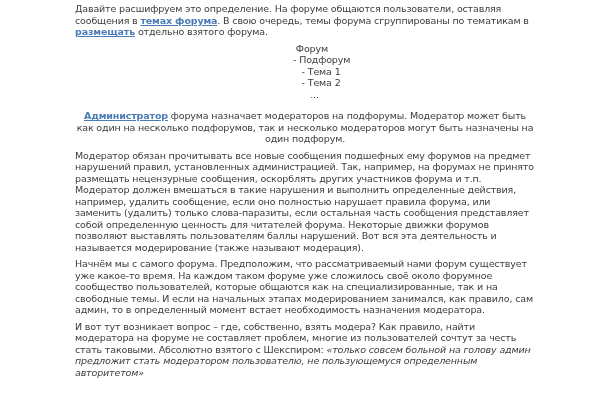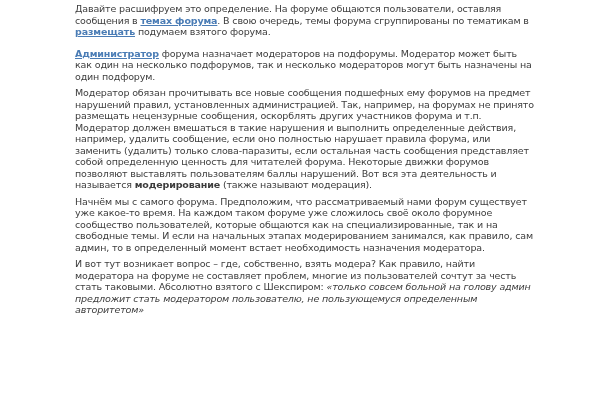--- a/index.html
+++ b/index.html
@@ -25,36 +25,41 @@
   }
   .doc p {
     margin: 0 0 5px 0;
     padding: 0;
   }
   .tree {
     white-space: pre;
     margin: 0 0 5px 218px;
     line-height: 11.6px;
   }
-  .sp { margin-top: 10px !important; }
+  .sp { margin-top: 10px !important; text-align: center; }
   a {
     color: #4a7cb5;
     text-decoration: underline;
     cursor: pointer;
     font-weight: bold;
   }
-  .bold { font-weight: bold; }
+  .bold { font-weight: normal; }
   .italic { font-style: italic; }
 </style>
 </head>
 <body>
 
 <div class="doc">
-  <p><span>Давайте расшифруем это определение. На форуме общаются пользователи, оставляя сообщения в </span><a href="#">темах форума</a><span>. В свою очередь, темы форума сгруппированы по тематикам в </span><a href="#">размещать</a><span> подумаем взятого форума.</span></p>
+  <p><span>Давайте расшифруем это определение. На форуме общаются пользователи, оставляя сообщения в </span><a href="#">темах форума</a><span>. В свою очередь, темы форума сгруппированы по тематикам в </span><a href="#">размещать</a><span> отдельно взятого форума.</span></p>
 
+  <div class="tree"> Форум
+- Подфорум
+   - Тема 1
+   - Тема 2
+      ...</div>
 
   <p class="sp"><a href="#">Администратор</a><span> форума назначает модераторов на подфорумы. Модератор может быть как один на несколько подфорумов, так и несколько модераторов могут быть назначены на один подфорум.</span></p>
 
   <p><span>Модератор обязан прочитывать все новые сообщения подшефных ему форумов на предмет нарушений правил, установленных администрацией. Так, например, на форумах не принято размещать нецензурные сообщения, оскорблять других участников форума и т.п. Модератор должен вмешаться в такие нарушения и выполнить определенные действия, например, удалить сообщение, если оно полностью нарушает правила форума, или заменить (удалить) только слова-паразиты, если остальная часть сообщения представляет собой определенную ценность для читателей форума. Некоторые движки форумов позволяют выставлять пользователям баллы нарушений. Вот вся эта деятельность и называется </span><span class="bold">модерирование</span><span> (также называют модерация).</span></p>
 
 
   <p><span>Начнём мы с самого форума. Предположим, что рассматриваемый нами форум существует уже какое-то время. На каждом таком форуме уже сложилось своё около форумное сообщество пользователей, которые общаются как на специализированные, так и на свободные темы. И если на начальных этапах модерированием занимался, как правило, сам админ, то в определенный момент встает необходимость назначения модератора.</span></p>
 
   <p><span>И вот тут возникает вопрос – где, собственно, взять модера? Как правило, найти модератора на форуме не составляет проблем, многие из пользователей сочтут за честь стать таковыми. Абсолютно взятого с Шекспиром: </span><span class="italic">«только совсем больной на голову админ предложит стать модератором пользователю, не пользующемуся определенным авторитетом»</span></p>
 </div>

